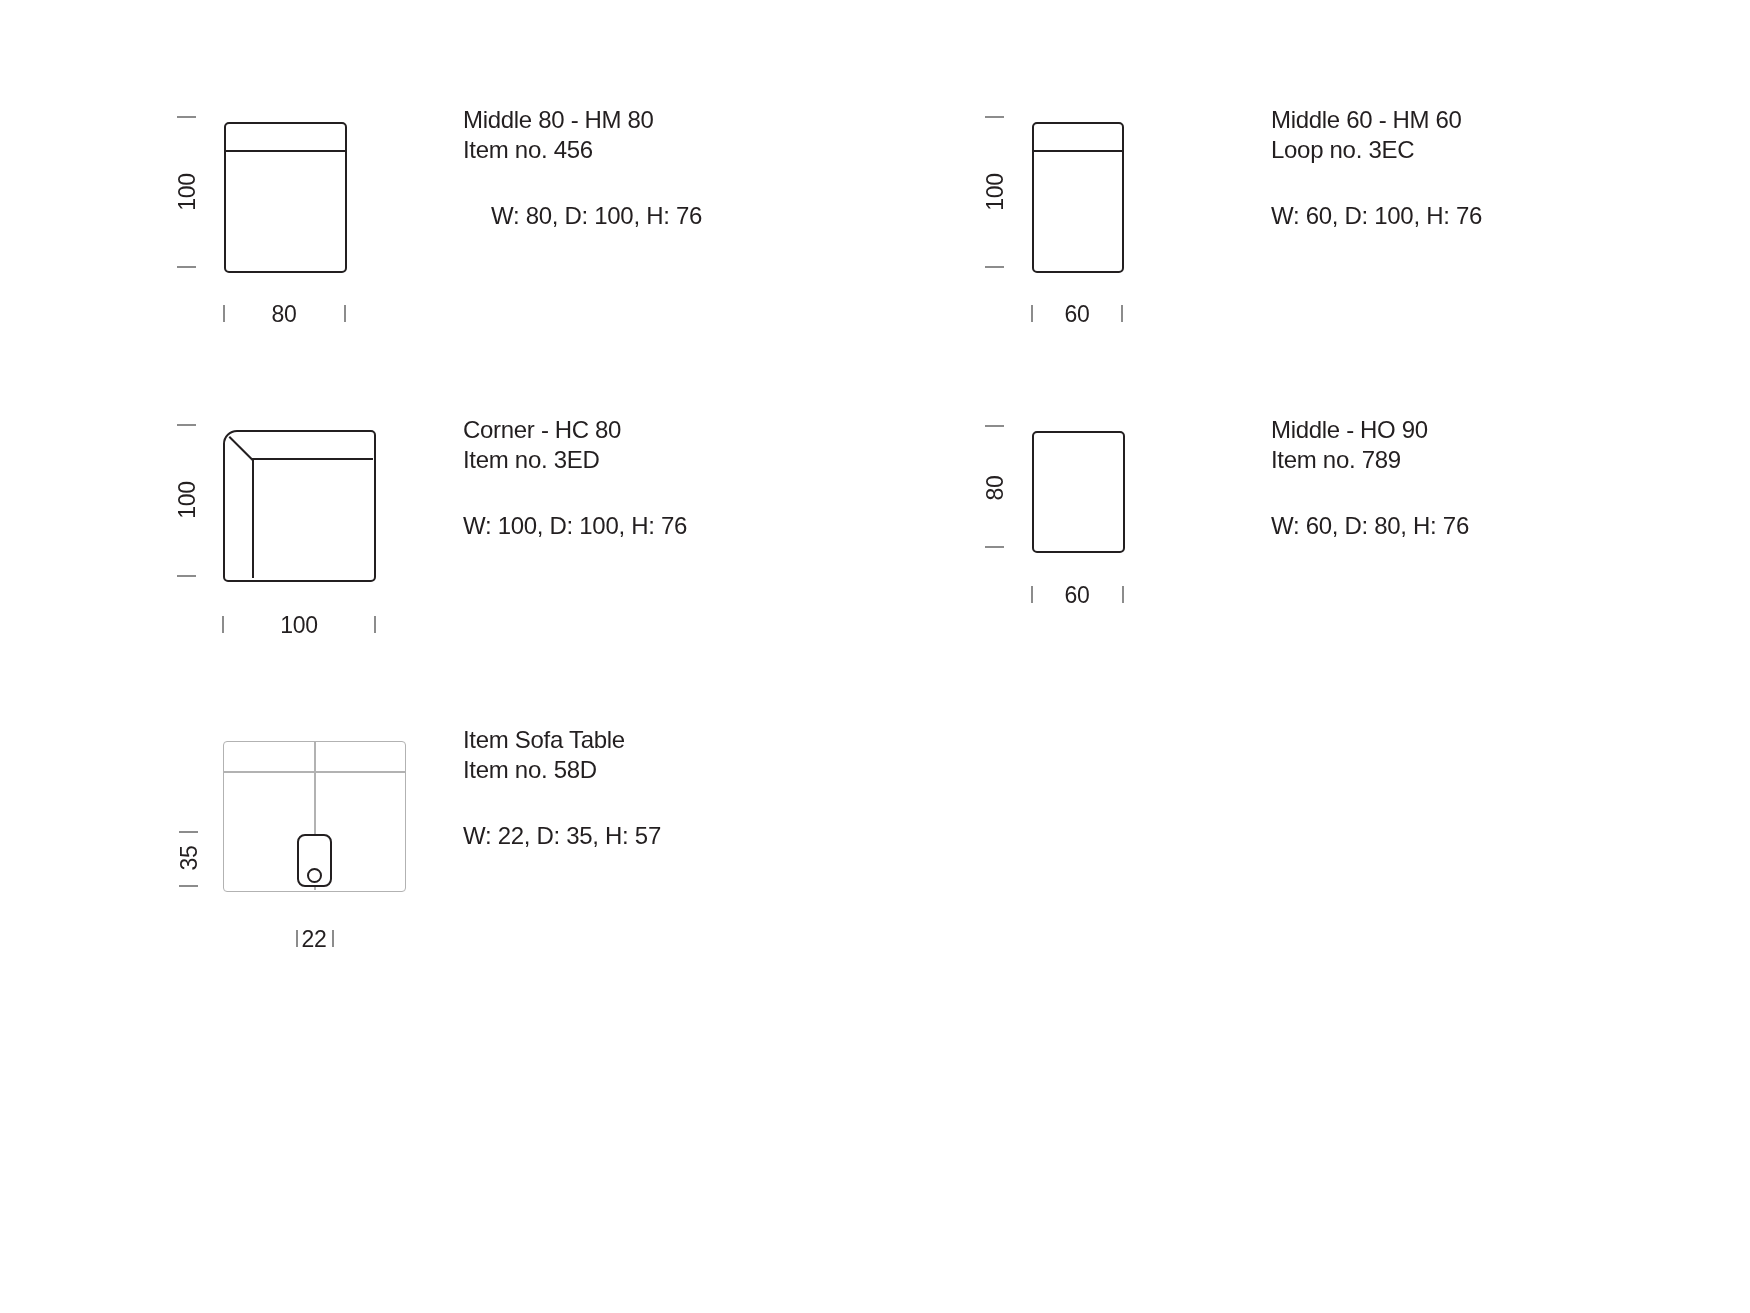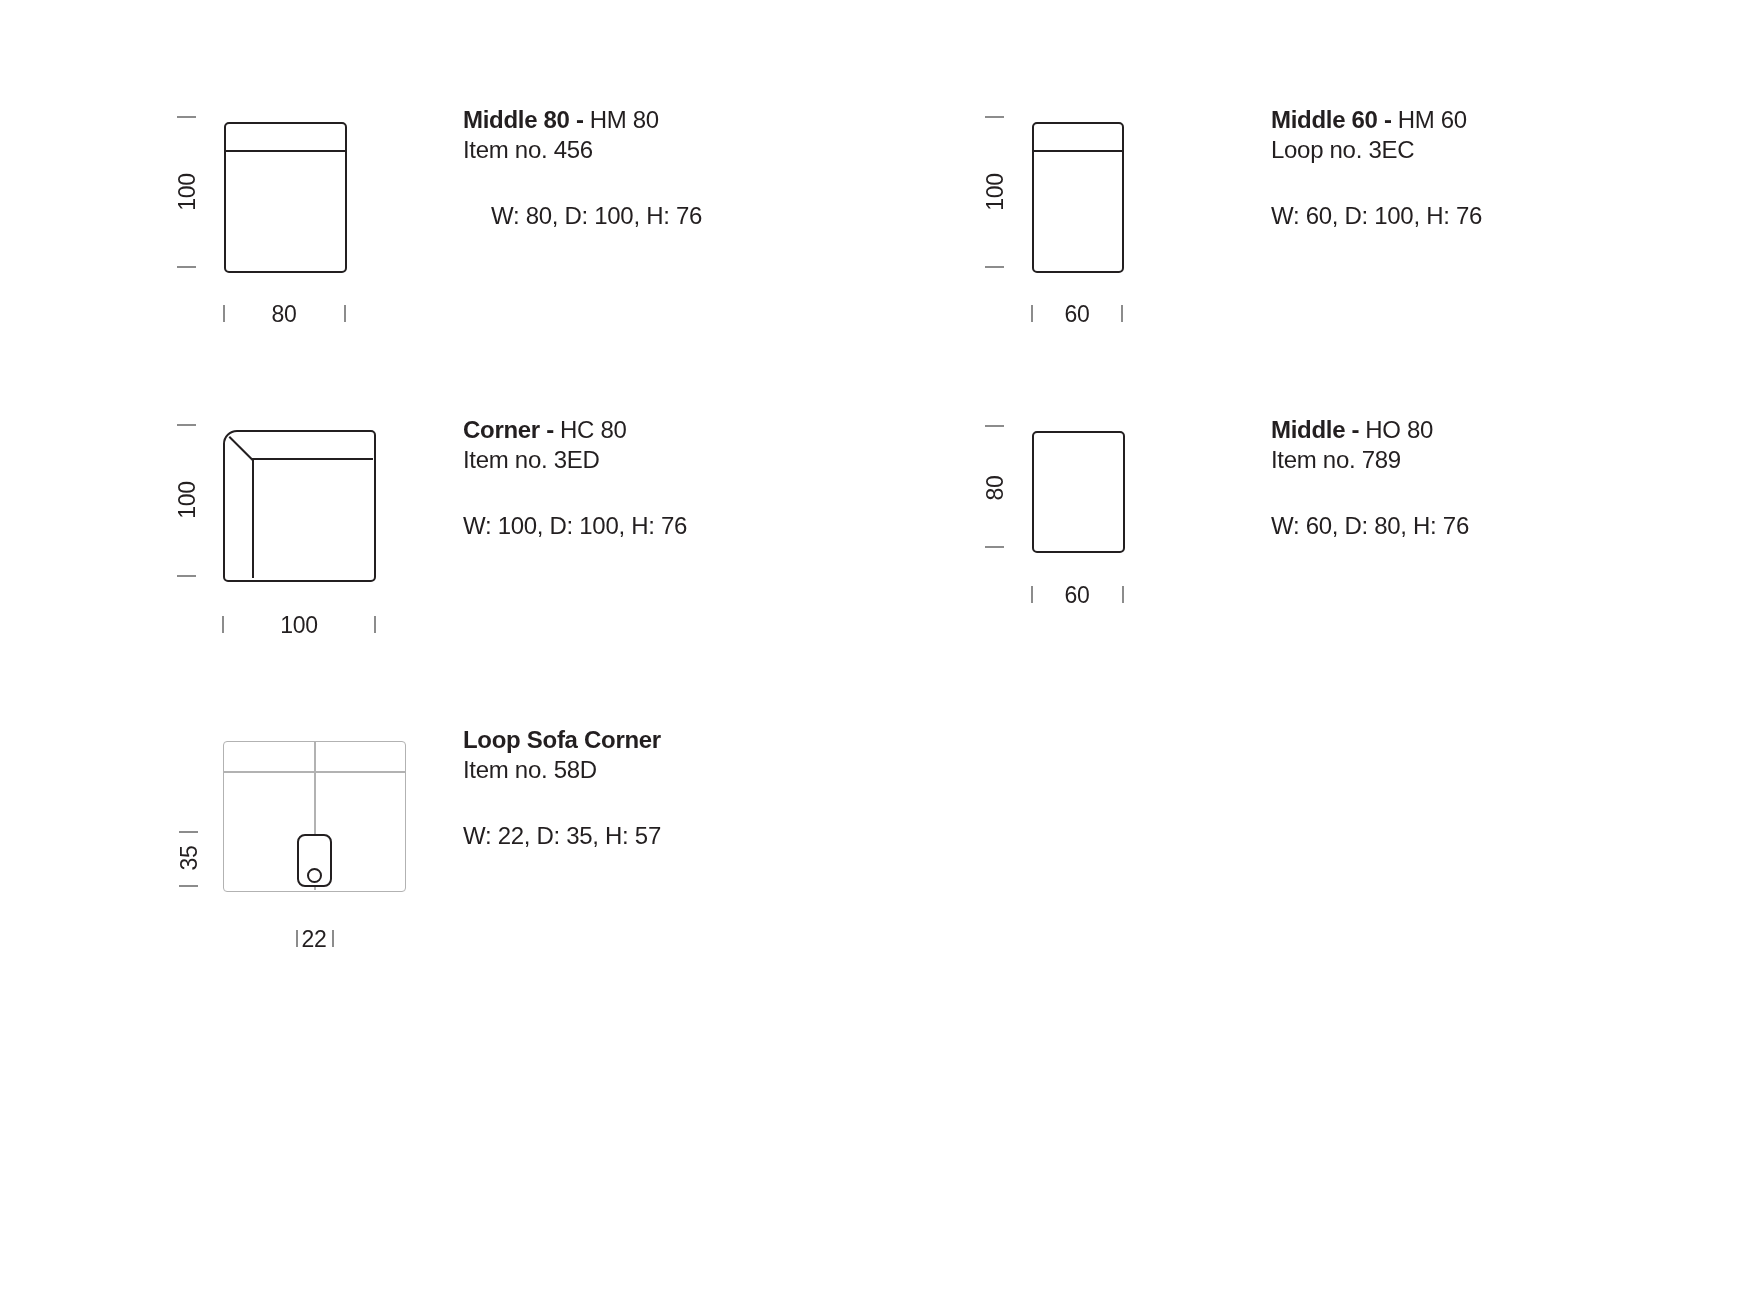--- a/index.html
+++ b/index.html
@@ -23,21 +23,21 @@
   .table-rect{position:absolute;border:2.5px solid var(--ink);border-radius:8px;background:#fff;}
   .circle{position:absolute;border:2.5px solid var(--ink);border-radius:50%;background:#fff;}
   
   .tick-h{position:absolute;height:2px;background:var(--tick);}
   .tick-v{position:absolute;width:2px;background:var(--tick);}
   .dim{position:absolute;font-size:23px;letter-spacing:-0.3px;white-space:nowrap;
        transform:translate(-50%,-50%);}
   .dim.rot{transform:translate(-50%,-50%) rotate(-90deg);}
   
   .tline{position:absolute;font-size:24px;letter-spacing:-0.3px;white-space:nowrap;line-height:28px;}
-  .tline b{font-weight:bold;}
+  .tline b{font-weight:normal;}
   .code{margin-left:6px;font-weight:normal;}
 </style>
 </head>
 <body>
 
 <div class="page">
 
   <div>
     <div class="outline" style="left:224px;top:122px;width:119px;height:147px;"></div>
     <div class="hline" style="left:226px;top:150px;width:119px;"></div>
@@ -90,38 +90,38 @@
 
   <div>
     <div class="outline" style="left:1032px;top:431px;width:89px;height:118px;"></div>
     <div class="tick-h" style="left:985px;top:425px;width:19px;"></div>
     <div class="tick-h" style="left:985px;top:546px;width:19px;"></div>
     <div class="dim rot" style="left:995px;top:488px;">80</div>
     <div class="tick-v" style="left:1031px;top:586px;height:17px;"></div>
     <div class="tick-v" style="left:1122px;top:586px;height:17px;"></div>
     <div class="dim" style="left:1077px;top:595px;">60</div>
     <div class="tline" style="left:1271px;top:416px;">
-      <b>Middle -</b><span class="code">HO 80</span>
+      <b>Middle -</b><span class="code">HO 90</span>
     </div>
     <div class="tline" style="left:1271px;top:446px;">Item no. 789</div>
     <div class="tline" style="left:1271px;top:512px;">W: 60, D: 80, H: 76</div>
   </div>
 
   <div>
     <div class="goutline" style="left:223px;top:741px;width:181px;height:149px;"></div>
     <div class="ghline" style="left:224px;top:771px;width:181px;"></div>
     <div class="gvline" style="left:314px;top:742px;height:148px;"></div>
     <div class="table-rect" style="left:297px;top:834px;width:31px;height:49px;"></div>
     <div class="circle" style="left:307px;top:868px;width:11px;height:11px;"></div>
     <div class="tick-h" style="left:179px;top:831px;width:19px;"></div>
     <div class="tick-h" style="left:179px;top:885px;width:19px;"></div>
     <div class="dim rot" style="left:189px;top:858px;">35</div>
     <div class="tick-v" style="left:296px;top:930px;height:17px;"></div>
     <div class="tick-v" style="left:332px;top:930px;height:17px;"></div>
     <div class="dim" style="left:314px;top:939px;">22</div>
     <div class="tline" style="left:463px;top:726px;">
-      <b>Loop Sofa Corner</b><span class="code"></span>
+      <b>Item Sofa Table</b><span class="code"></span>
     </div>
     <div class="tline" style="left:463px;top:756px;">Item no. 58D</div>
     <div class="tline" style="left:463px;top:822px;">W: 22, D: 35, H: 57</div>
   </div>
 
 </div>
 
 </body></html>

